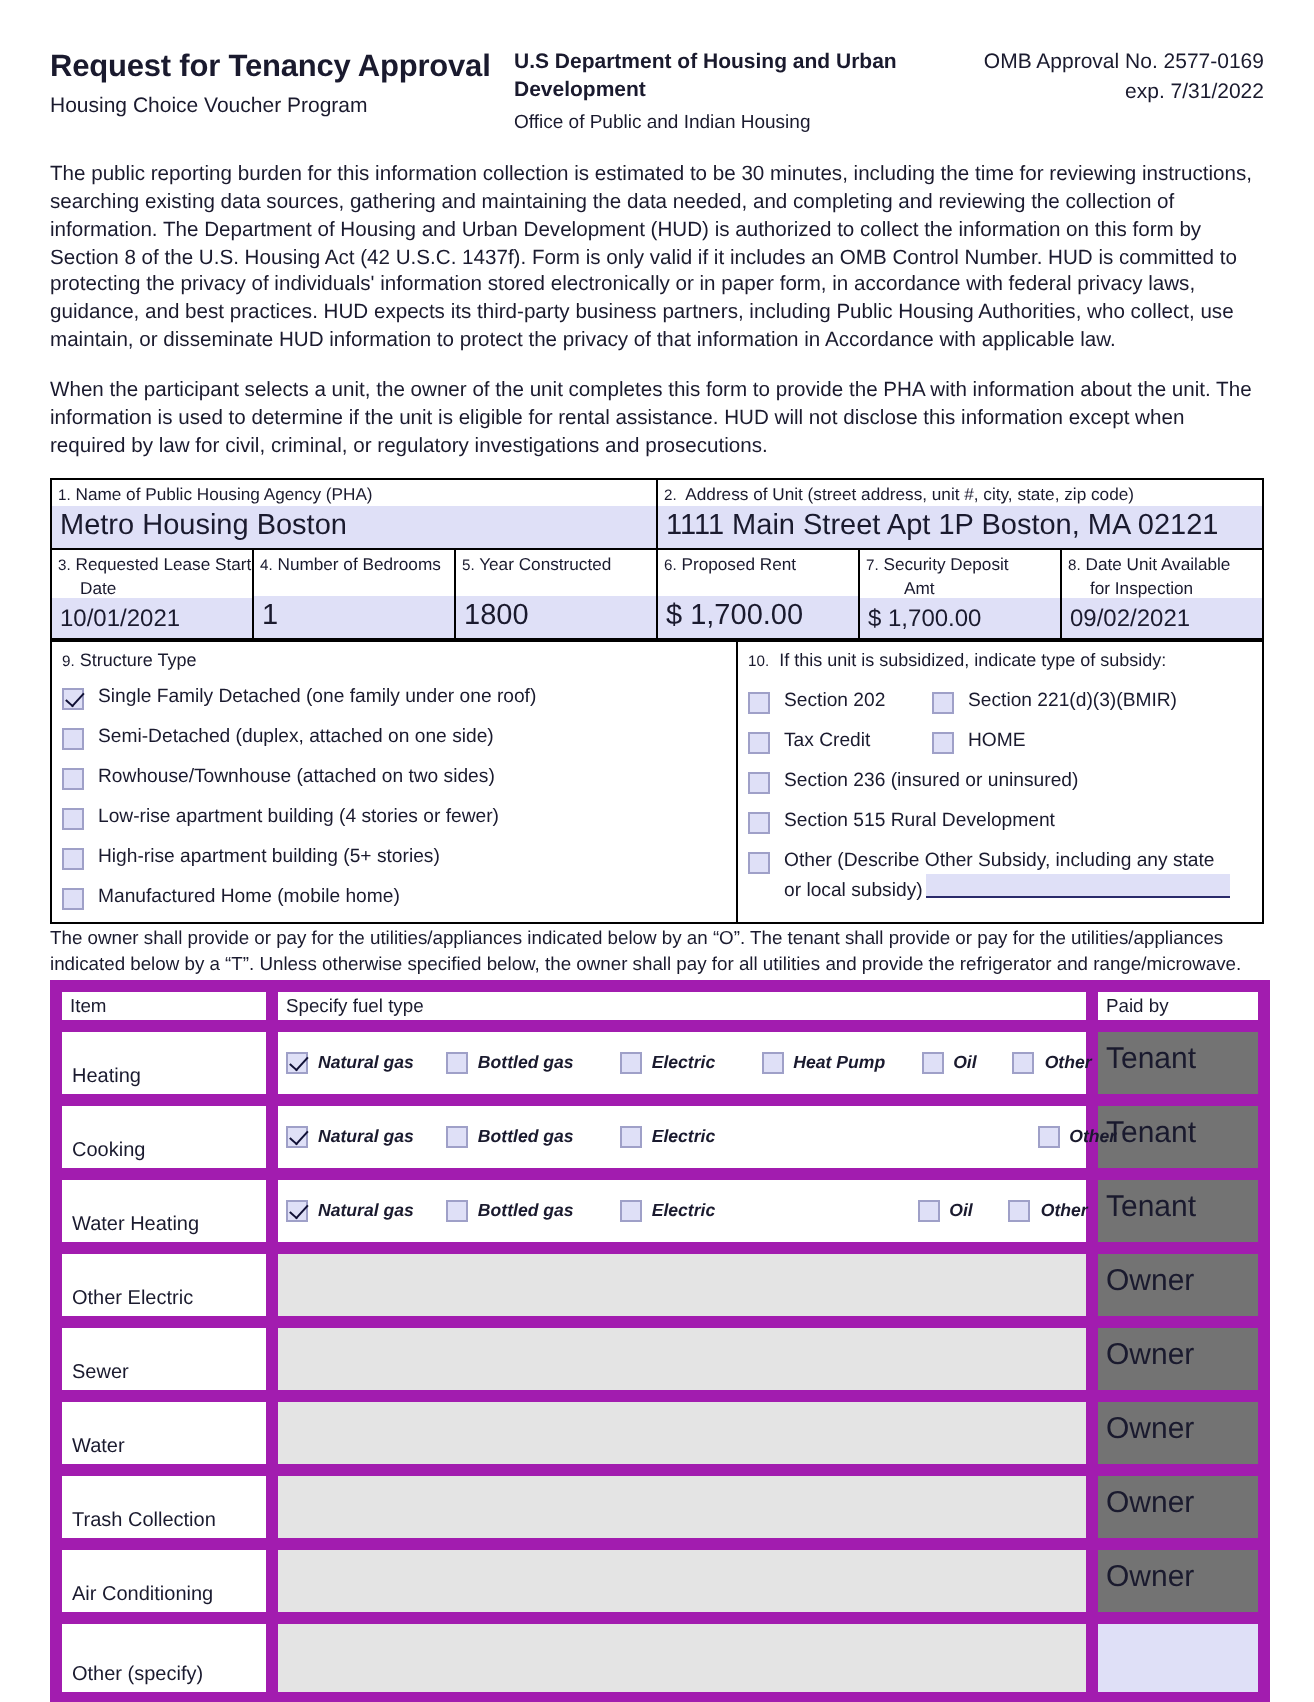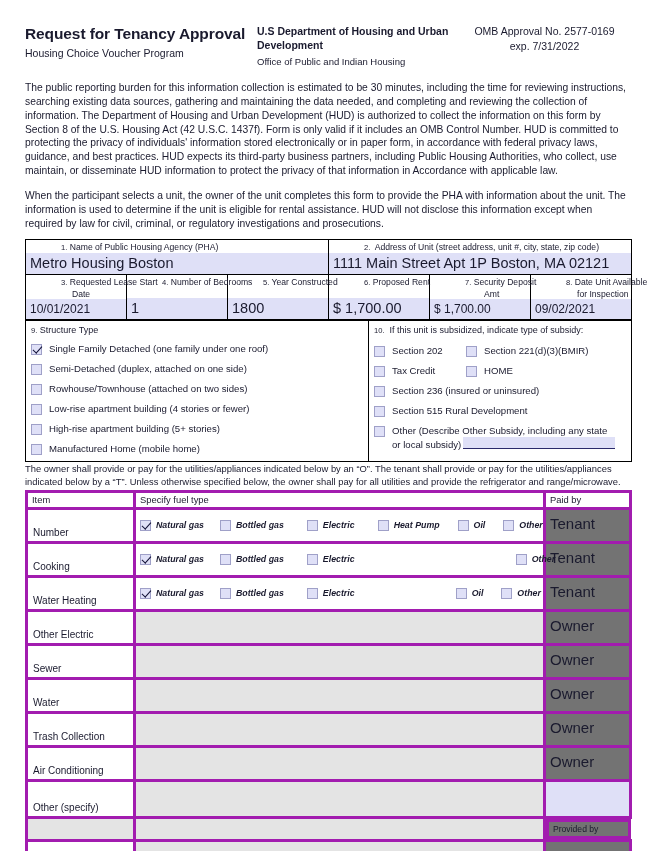--- a/index.html
+++ b/index.html
@@ -8,35 +8,35 @@
     font-family:"Liberation Sans", sans-serif;
     color:#1a1a2e;
     -webkit-font-smoothing:antialiased;
   }
   .page{position:relative;width:657px;height:851px;box-sizing:border-box;padding:0 25px;}
 
   
   .hdr{display:flex;padding-top:24px;align-items:flex-start;}
   .hdr-left{width:232px;}
   .hdr-mid{width:200px;}
-  .hdr-right{flex:1;text-align:center;}
+  .hdr-right{flex:1;text-align:right;}
   .t-title{font-size:15.5px;font-weight:bold;letter-spacing:-0.1px;line-height:1.25;}
   .t-sub{font-size:10.5px;margin-top:4px;}
   .t-dept{font-size:10.5px;font-weight:bold;line-height:1.38;}
   .t-office{font-size:9.5px;margin-top:3px;}
   .t-omb{font-size:10.5px;line-height:1.45;}
 
   
   .para{font-size:10.3px;line-height:1.345;margin-top:14px;text-align:left;}
   .para2{margin-top:11px;}
 
   
   .tbl{width:100%;border-collapse:collapse;margin-top:9px;table-layout:fixed;}
   .tbl td{border:1px solid #000;vertical-align:top;padding:0;}
-  .lbl{font-size:8.6px;padding:2px 3px 0 3px;line-height:1.2;white-space:nowrap;margin-left:32px;}
+  .lbl{font-size:8.6px;padding:2px 3px 0 3px;line-height:1.2;white-space:nowrap;}
   .lbl .num{font-size:7.6px;}
   .fill{
     background:#dfe0f7;
     font-size:14.5px;
     padding:1px 4px 2px 4px;
     line-height:1.25;
     min-height:20px;
     box-sizing:border-box;
     white-space:nowrap;overflow:hidden;
   }
@@ -62,21 +62,21 @@
   .sub-pair{display:flex;}
   .sub-pair .ck-row:first-child{width:92px;}
   .u-line{display:inline-block;width:152px;border-bottom:1.2px solid #2a2a6a;background:#dfe0f7;height:11px;vertical-align:-1px;margin-left:2px;}
 
   
   .s11-head{font-size:9px;margin-top:8px;}
   .s11-head .num{font-size:7.6px;}
   .s11-body{font-size:9.4px;line-height:1.3;margin-top:1px;}
 
   .ut{width:100%;border-collapse:collapse;table-layout:fixed;margin-top:2px;font-size:9.4px;}
-  .ut td,.ut th{border:3px solid #a21caf;padding:0;vertical-align:middle;}
+  .ut td,.ut th{border:6px solid #a21caf;padding:0;vertical-align:middle;}
   .ut th{font-weight:normal;text-align:left;font-size:9.4px;padding:1px 4px 2px 4px;background:#fff;}
   .ut .c-item{width:108px;}
   .ut .c-fuel{width:410px;}
   .ut .c-paid{width:86px;}
   .ut td.item{padding:6px 4px 3px 5px;font-size:10px;vertical-align:bottom;height:22px;}
   .ut td.fuel{padding:0 4px;}
   .ut td.fuel.gray{background:#e4e4e4;}
   .ut td.paid{background:#737373;font-size:15px;padding:0 4px 2px 4px;line-height:1.1;white-space:nowrap;}
   .ut td.paid.hdr{font-size:8.6px;padding:2px 4px;line-height:1.2;}
   .ut td.empty{background:#dfe0f7;}
@@ -256,21 +256,21 @@
         <col class="c-paid">
       </colgroup>
     <tbody>
         <tr>
       <th>Item</th>
       <th>Specify fuel type</th>
       <th>Paid by</th>
     </tr>
 
     <tr>
-      <td class="item">Number</td>
+      <td class="item">Heating</td>
       <td class="fuel">
         <div class="fuels">
           <span class="fuel-ck">
                 <span class="cbx on"></span>
                 <span>Natural gas</span>
               </span>
           <span class="fuel-gap" style="width:16px"></span>
           <span class="fuel-ck">
                 <span class="cbx"></span>
                 <span>Bottled gas</span>

